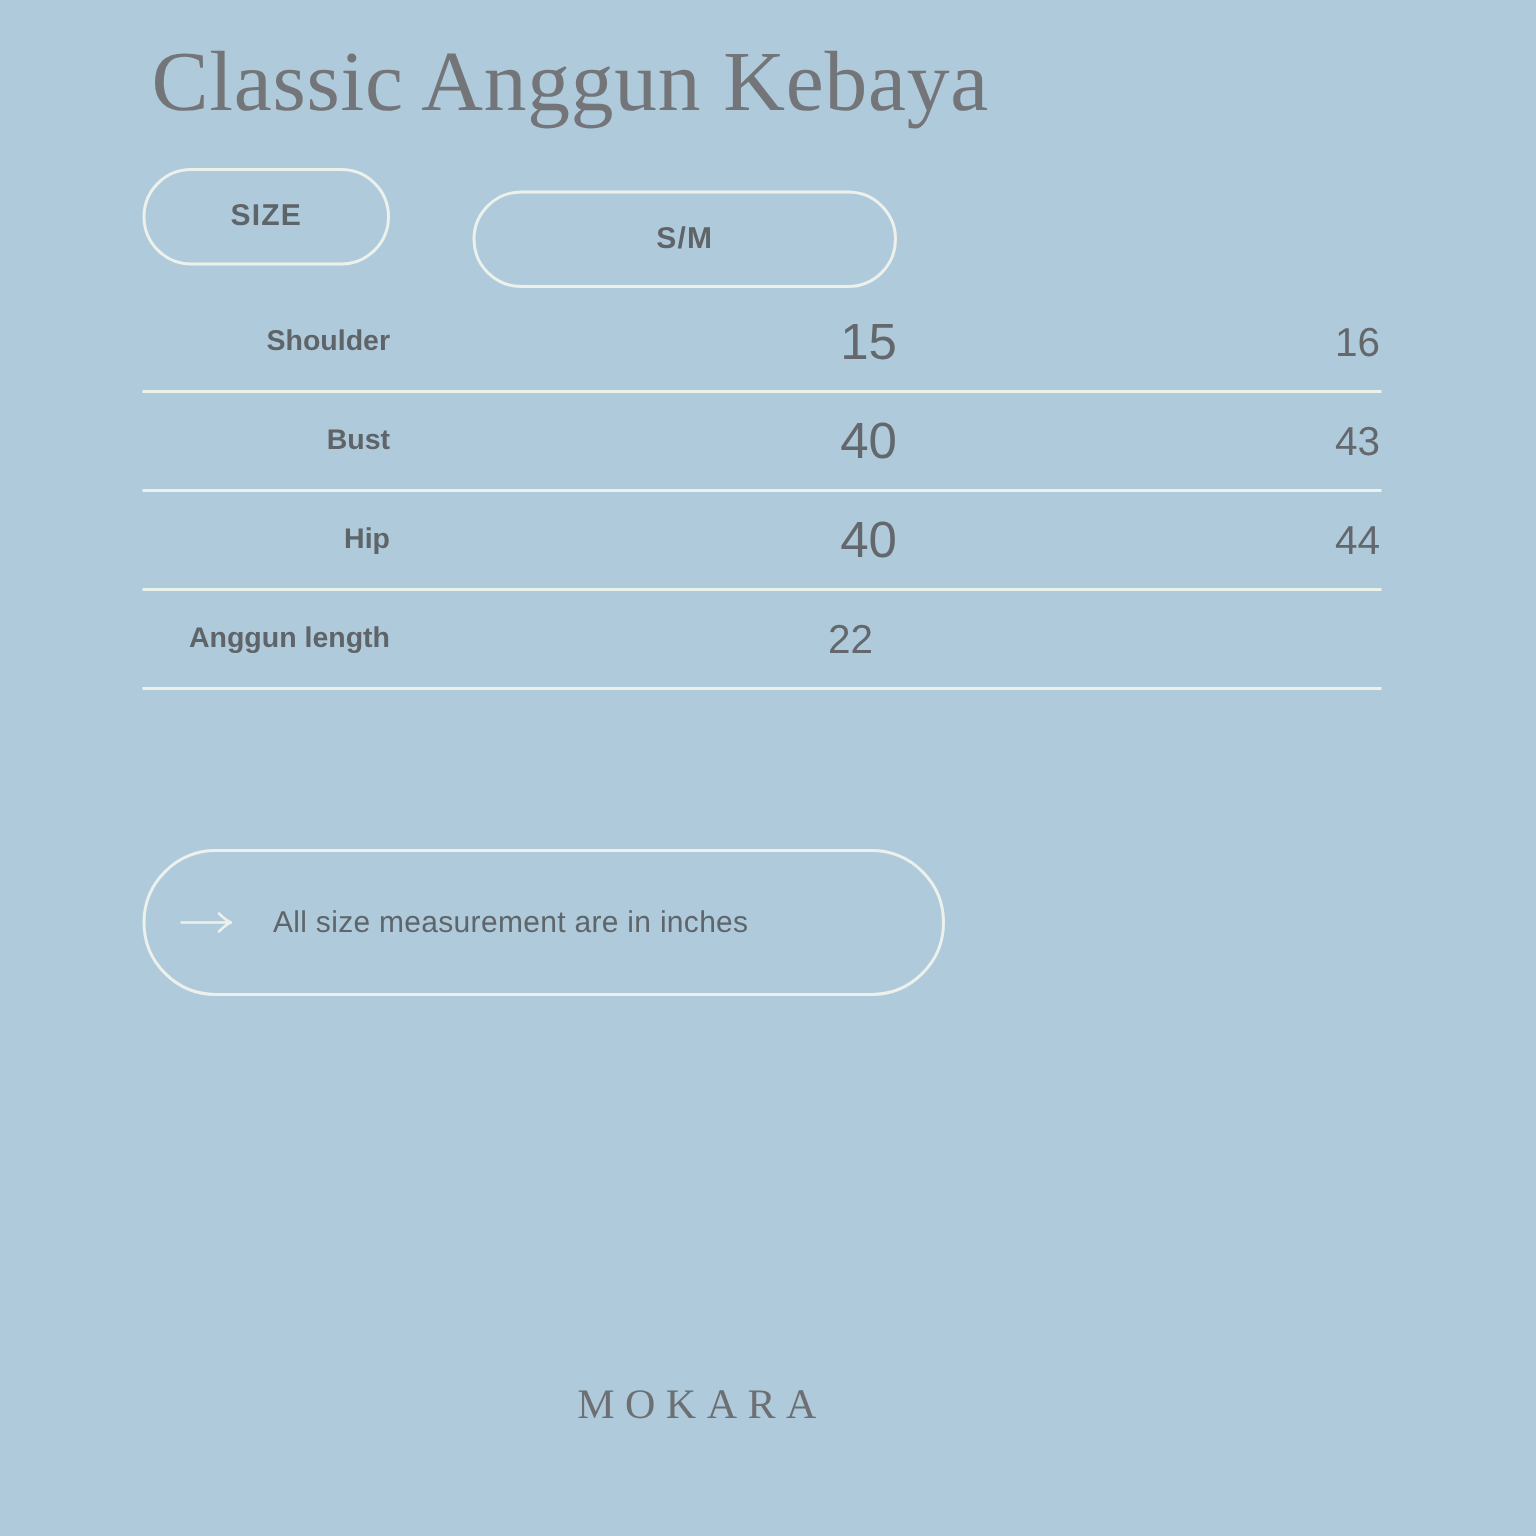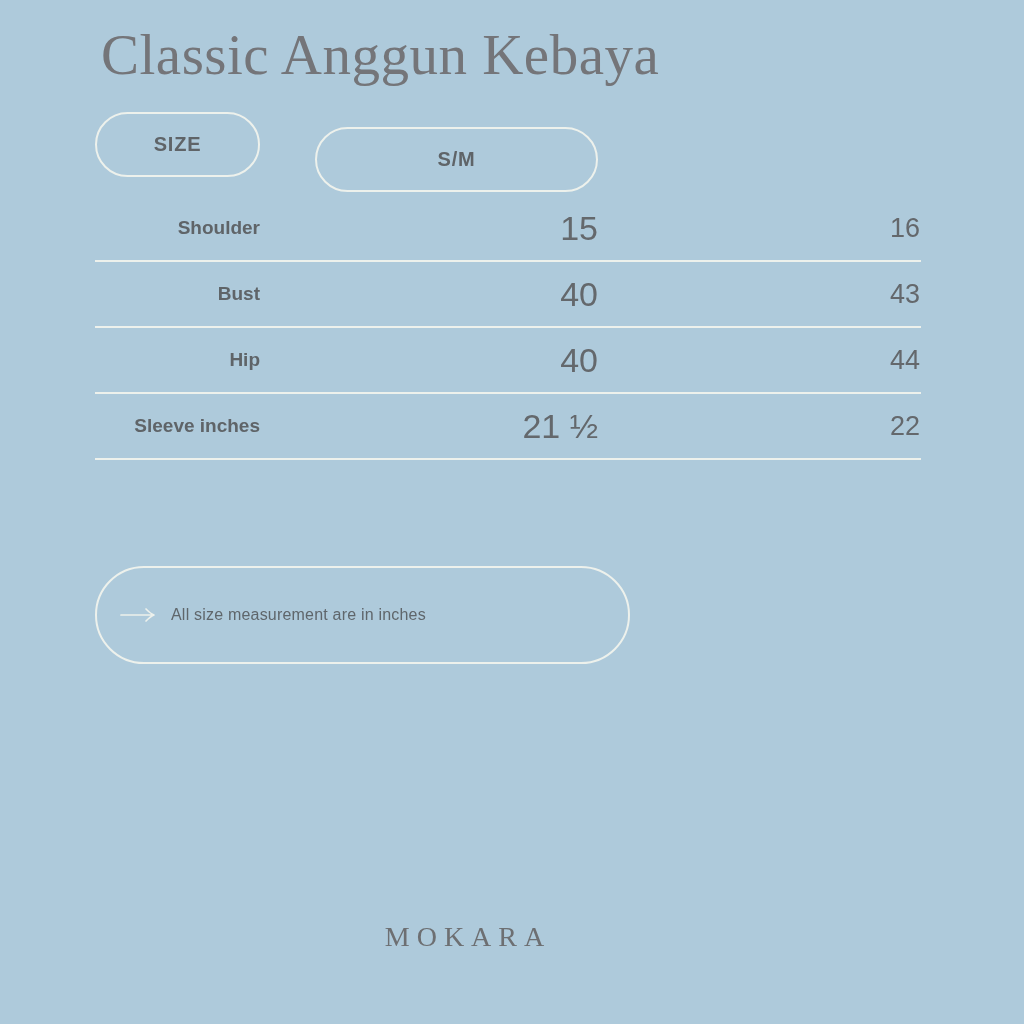--- a/index.html
+++ b/index.html
@@ -88,22 +88,22 @@
     gap: 12px;
     padding-left: 23px;
   }
   .note {
     display: flex;
     align-items: center;
     height: 28px;
   }
   .note .arrow { flex: 0 0 38px; height: 18px; }
   .note-text {
-    margin-left: 13px;
-    font-size: 16px;
+    margin-left: 24px;
+    font-size: 20px;
     color: #5f666b;
     letter-spacing: 0.2px;
   }
 
   
   .brand {
     position: absolute;
     left: 0; top: 921px;
     width: 936px;
     text-align: center;
@@ -135,22 +135,21 @@
       <span class="cell cell-label">Bust</span>
       <span class="cell cell-sm">40</span>
       <span class="cell cell-lxl">43</span>
     </div>
     <div class="row divided">
       <span class="cell cell-label">Hip</span>
       <span class="cell cell-sm">40</span>
       <span class="cell cell-lxl">44</span>
     </div>
     <div class="row divided">
-      <span class="cell cell-label">Sleeve inches</span>
-      <span class="cell cell-sm">21 ½</span>
+      <span class="cell cell-label">Anggun length</span>
       <span class="cell cell-lxl">22</span>
     </div>
   </div>
 
   <div class="notes-box">
     <div class="note">
       <svg class="arrow" viewBox="0 0 38 18" xmlns="http://www.w3.org/2000/svg">
         <path d="M1 9 H33 M26 3 C29 6 31 8 34 9 C31 10 29 12 26 15" stroke="#edf1ec" stroke-width="1.7" fill="none" stroke-linecap="round" stroke-linejoin="round"></path>
       </svg>
       <span class="note-text">All size measurement are in inches</span>

